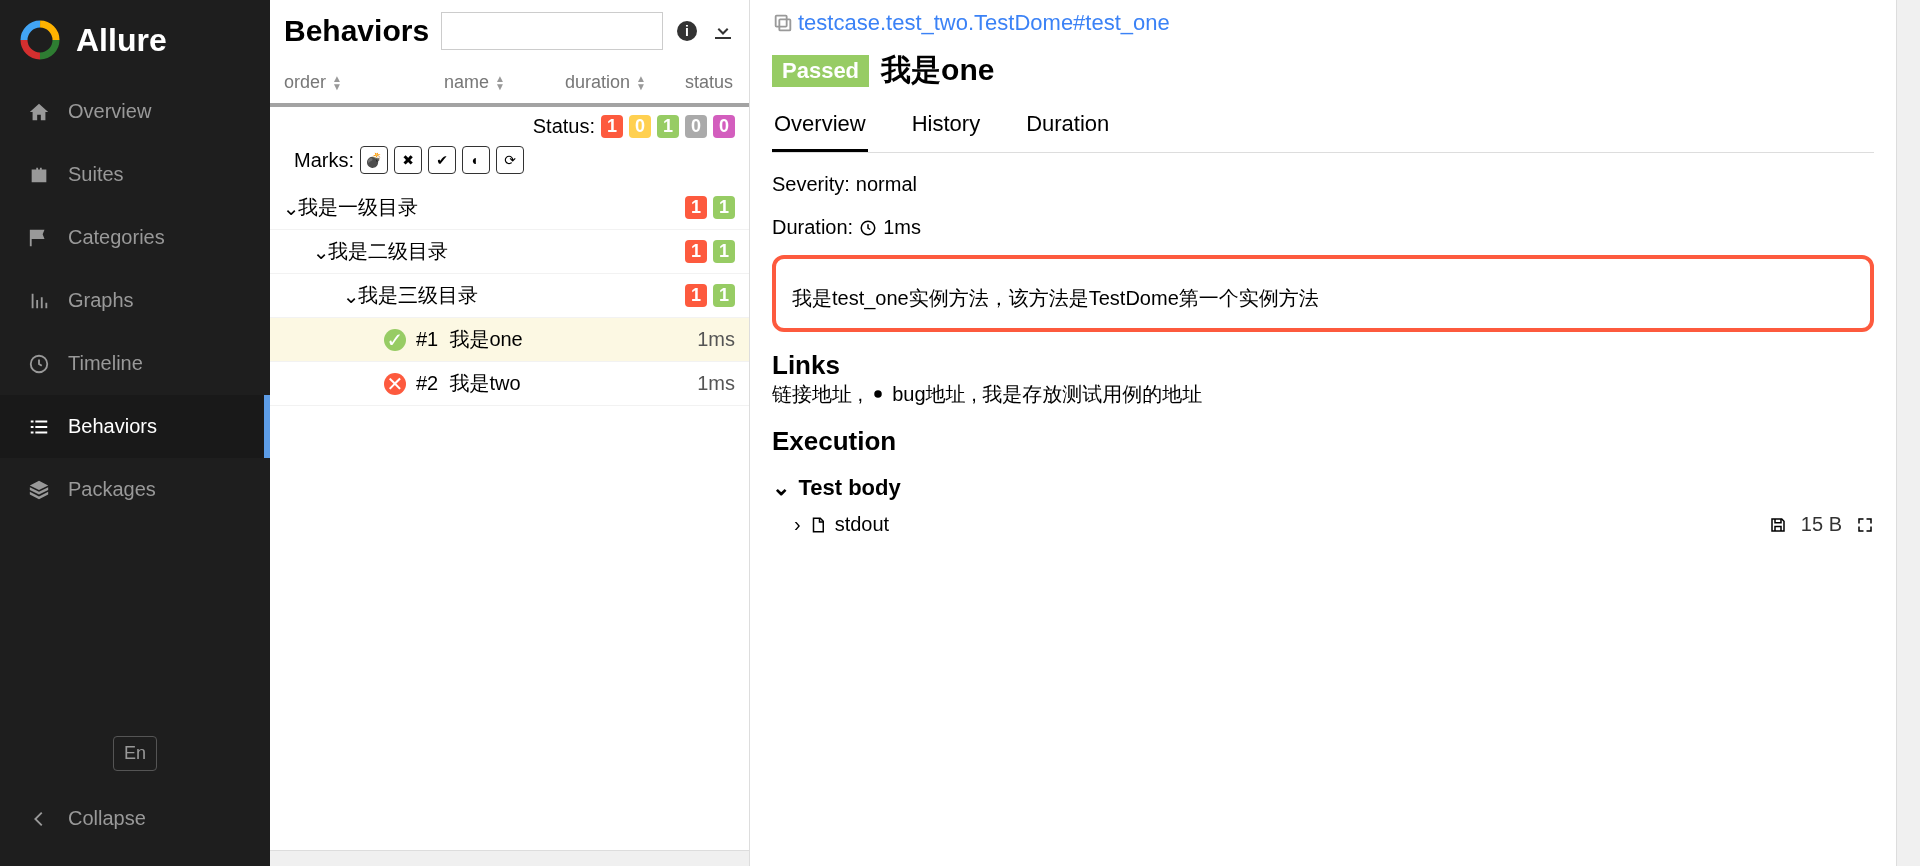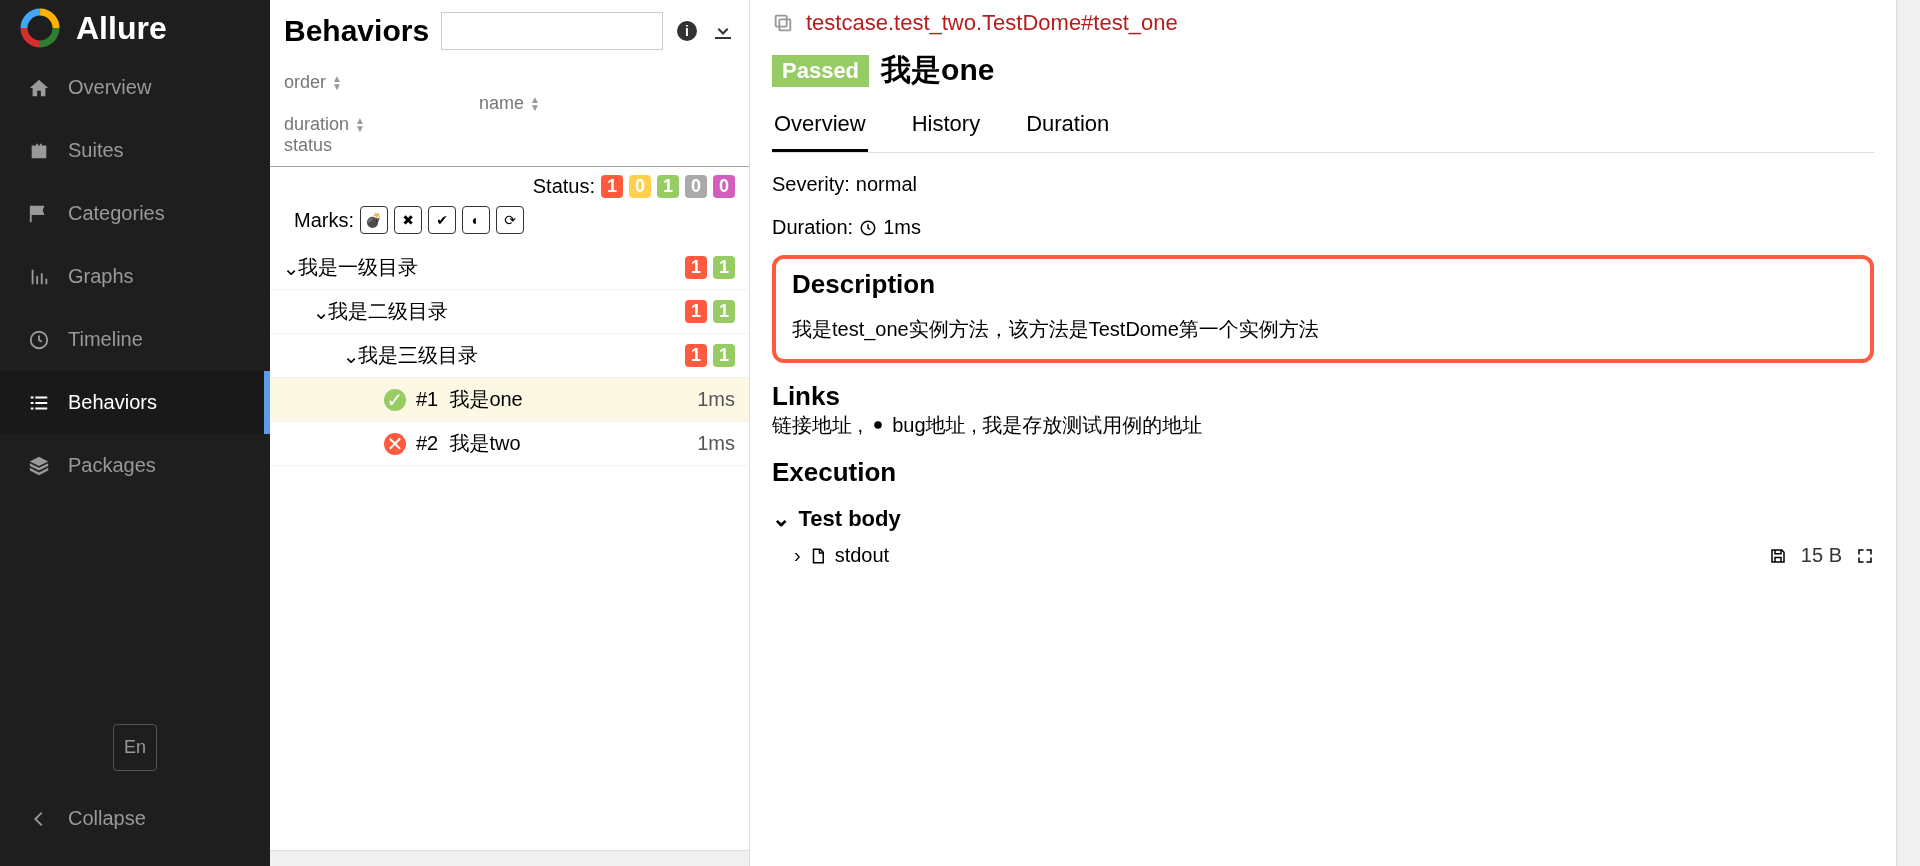--- a/index.html
+++ b/index.html
@@ -1,39 +1,39 @@
 <!DOCTYPE html>
 <html><head>
 <meta charset="utf-8">
 <style>
 * { box-sizing: border-box; margin: 0; padding: 0; }
 body { font-family: -apple-system, BlinkMacSystemFont, "Segoe UI", Arial, sans-serif; font-size: 14px; color: #000; overflow: hidden; }
 .app { display: flex; height: 866px; width: 1920px; }
 
 
 .sidebar { width: 270px; background: #1e1e1e; color: #999; display: flex; flex-direction: column; }
-.logo-row { display: flex; align-items: center; padding: 8px 20px; gap: 16px; }
+.logo-row { display: flex; align-items: center; padding: 20px 20px; gap: 16px; }
 .logo-icon { width: 40px; height: 40px; flex-shrink: 0; }
 .logo-text { font-size: 32px; font-weight: 700; color: #fff; }
 .nav { flex: 1; }
 .nav-item { display: flex; align-items: center; gap: 18px; padding: 20px 28px; color: #999; cursor: pointer; font-size: 20px; }
 .nav-item.active { color: #fff; background: #191919; border-right: 6px solid #5c9ce6; }
 .nav-icon { width: 22px; height: 22px; flex-shrink: 0; }
 .bottom-controls { padding-bottom: 20px; }
 .lang-btn { display: flex; justify-content: center; margin-bottom: 20px; }
-.lang-box { border: 1px solid #555; border-radius: 4px; padding: 12px 10px; color: #999; font-size: 18px; }
+.lang-box { border: 1px solid #555; border-radius: 4px; padding: 6px 10px; color: #999; font-size: 18px; }
 .collapse-row { display: flex; align-items: center; gap: 18px; padding: 16px 28px; color: #999; font-size: 20px; }
 
 
 .middle { width: 480px; border-right: 1px solid #ddd; display: flex; flex-direction: column; background: #fff; }
 .middle-header { display: flex; align-items: center; padding: 12px 14px; gap: 12px; }
 .mid-title { font-size: 30px; font-weight: 700; }
 .search-box { flex: 1; border: 1px solid #ccc; height: 38px; }
 .hdr-icon { width: 24px; height: 24px; cursor: pointer; fill: #333; }
-.col-headers { display: flex; padding: 10px 14px; color: #777; font-size: 18px; border-bottom: 1px solid #a3a3a3; flex-direction: column; }
+.col-headers { display: flex; padding: 10px 14px; color: #777; font-size: 18px; border-bottom: 4px solid #a3a3a3; }
 .col-headers .ch { display: flex; align-items: center; gap: 6px; }
 .ch-order { width: 100px; }
 .ch-name { flex: 1; justify-content: center; }
 .ch-duration { width: 120px; }
 .ch-status { width: 50px; }
 .sort-arrows { display: inline-flex; flex-direction: column; line-height: 8px; font-size: 10px; color: #999; }
 .status-row { display: flex; justify-content: flex-end; align-items: center; padding: 8px 14px 4px; gap: 6px; font-size: 20px; }
 .status-badge { display: inline-block; min-width: 22px; padding: 1px 4px; border-radius: 4px; color: #fff; font-weight: 700; text-align: center; font-size: 18px; }
 .sb-red { background: #fd5a3e; }
 .sb-yellow { background: #ffd050; }
@@ -50,21 +50,21 @@
 .badge-pair { display: flex; gap: 6px; }
 .leaf-icon { width: 22px; height: 22px; margin-right: 10px; border-radius: 50%; display: inline-flex; align-items: center; justify-content: center; flex-shrink: 0; }
 .pass-ic { background: #97cc64; color: #fff; }
 .fail-ic { background: #fd5a3e; color: #fff; }
 .duration-txt { color: #555; width: 50px; text-align: right; }
 .h-scroll { height: 16px; background: #f0f0f0; border-top: 1px solid #ddd; }
 
 
 .right { flex: 1; display: flex; background: #fff; position: relative; }
 .right-content { flex: 1; padding: 10px 22px; overflow-y: auto; }
-.breadcrumb-row { display: flex; align-items: center; color: #b91c1c; font-size: 22px; gap: 12px; }
+.breadcrumb-row { display: flex; align-items: center; color: #3b82f6; font-size: 22px; gap: 4px; }
 .title-row { display: flex; align-items: center; gap: 12px; margin: 14px 0 10px; }
 .passed-badge { background: #97cc64; color: #fff; font-weight: 700; padding: 3px 10px; font-size: 22px; }
 .test-title { font-size: 30px; font-weight: 700; }
 .tabs { display: flex; gap: 42px; border-bottom: 1px solid #ddd; margin-top: 6px; }
 .tab { padding: 10px 2px 12px; font-size: 22px; cursor: pointer; border-bottom: 3px solid transparent; }
 .tab.active { border-bottom-color: #000; font-weight: 400; }
 .detail-line { font-size: 20px; margin-top: 20px; display: flex; align-items: center; gap: 6px; }
 .desc-box { border: 4px solid #fd5a3e; border-radius: 12px; padding: 10px 16px 16px; margin-top: 16px; }
 .section-h { font-size: 26px; font-weight: 700; }
 .desc-text { font-size: 20px; margin-top: 16px; }
@@ -260,21 +260,20 @@
       </div>
       <div class="detail-line">
         <span>Duration:</span>
         <svg width="18" height="18" viewBox="0 0 24 24" fill="none" stroke="#000" stroke-width="2">
             <circle cx="12" cy="12" r="9"></circle>
             <path d="M12 7v5l3 2"></path>
           </svg>
         <span>1ms</span>
       </div>
       <div class="desc-box">
-        <div class="section-h">Description</div>
         <div class="desc-text">我是test_one实例方法，该方法是TestDome第一个实例方法</div>
       </div>
       <div class="section-h" style="margin-top:18px">Links</div>
       <div class="links-line">
         <span>链接地址 , </span>
         <svg style="display:inline;vertical-align:-2px" width="18" height="18" viewBox="0 0 24 24" fill="#000">
             <circle cx="12" cy="12" r="5"></circle>
             <path d="M12 4v3M6 8l2 2M18 8l-2 2M4 14h3M17 14h3M7 19l2-2M17 19l-2-2"></path>
           </svg>
         <span> bug地址 , 我是存放测试用例的地址</span>

